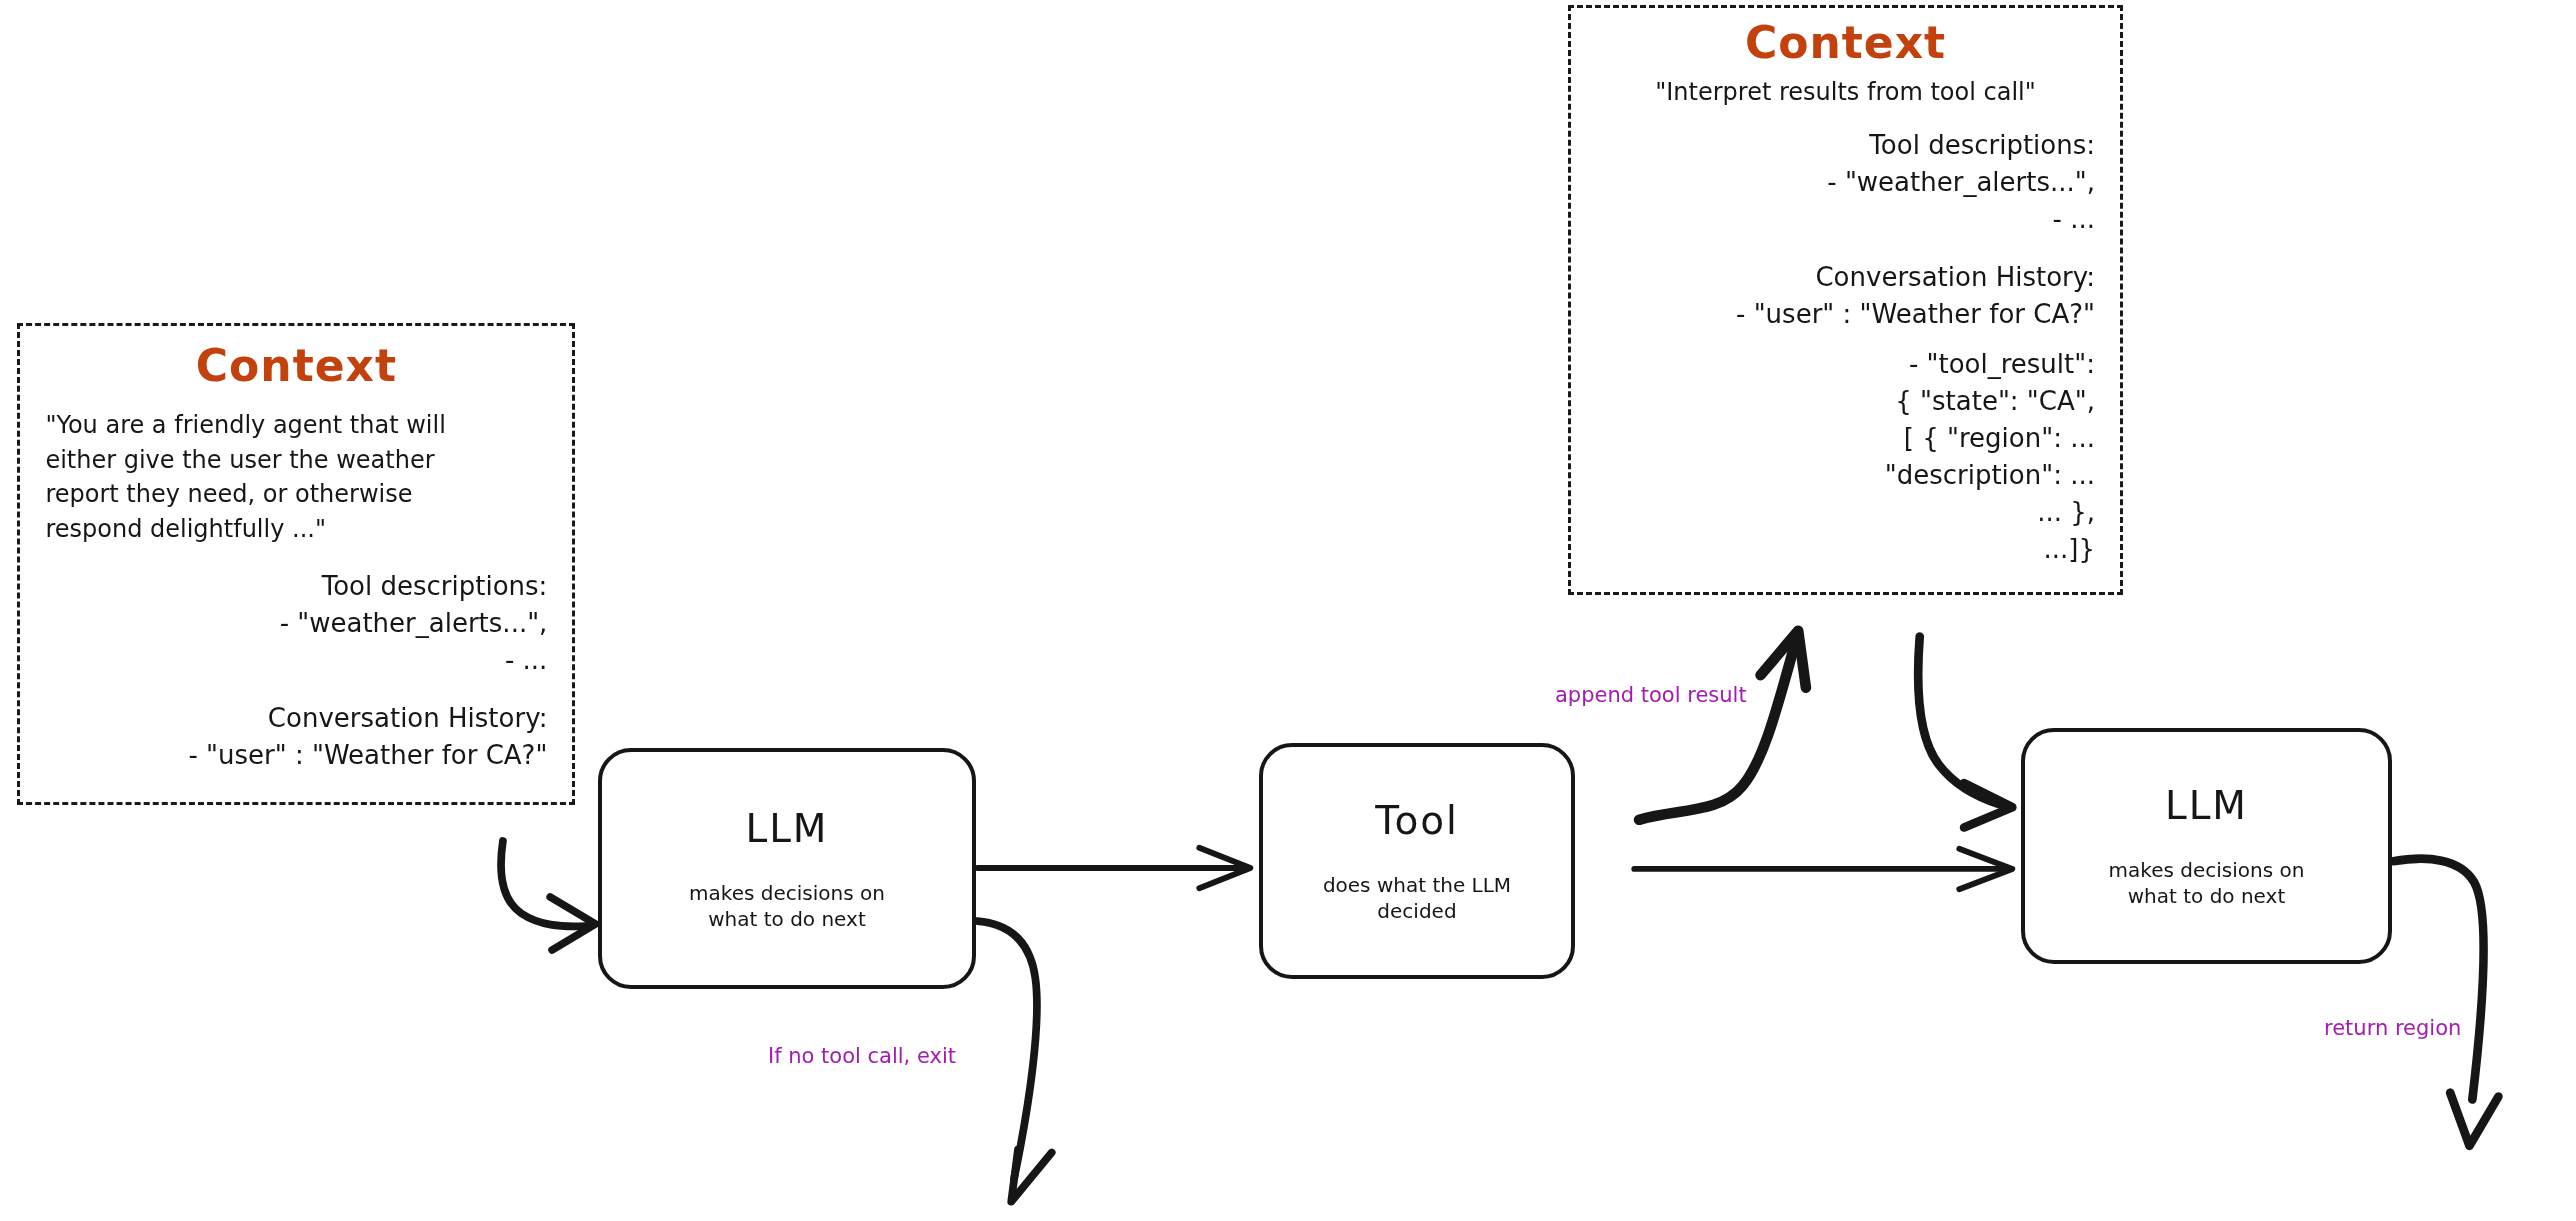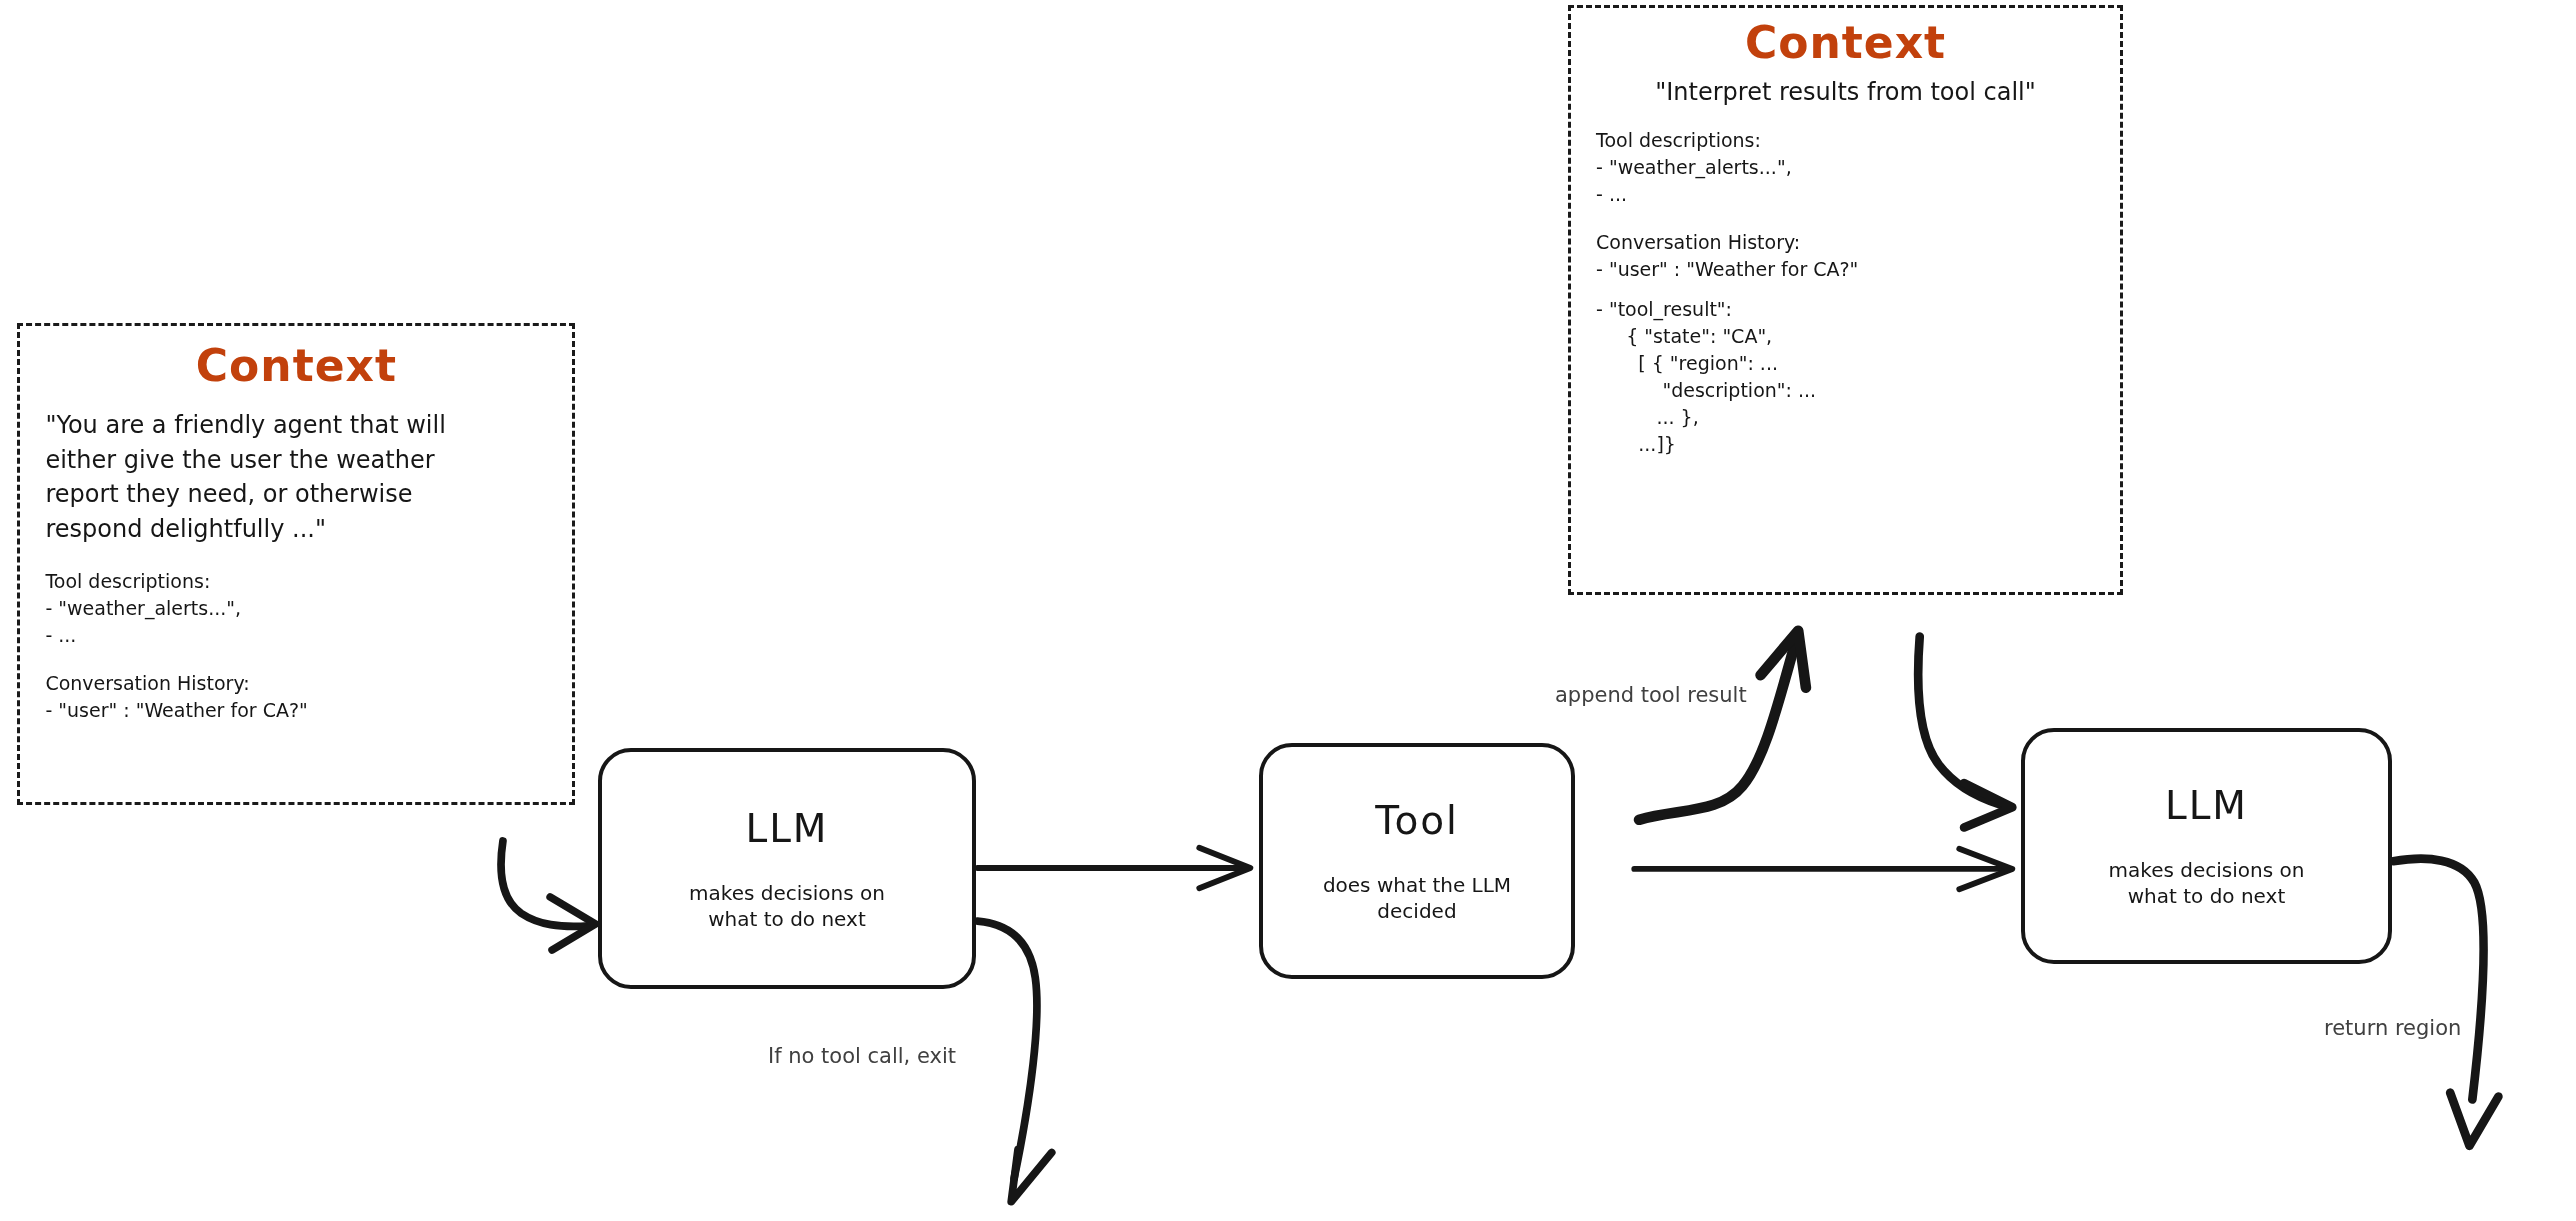--- a/index.html
+++ b/index.html
@@ -52,24 +52,25 @@
   }
   .ctx-para {
     font-size: 24px;
     line-height: 1.45;
     margin: 0;
     white-space: pre-line;
   }
   .ctx-gap { height: 21px; }
   .ctx-gap-sm { height: 13.5px; }
   .ctx-line {
-    font-size: 19px;
+    font-size: 26px;
     line-height: 1.42;
     margin: 0;
     white-space: pre;
+    text-align: right;
   }
   #context-left .ctx-body { padding-top: 17.4px; }
   #context-right .ctx-body { padding-top: 9.6px; }
   #context-right .ctx-center {
     text-align: center;
     font-size: 24px;
     margin: 0;
   }
 
   
@@ -97,21 +98,21 @@
     text-align: center;
     white-space: pre-line;
   }
   #node-llm-1  { left: 598px;  top: 748px; width: 378px; height: 241px; }
   #node-tool   { left: 1259px; top: 743px; width: 316px; height: 236px; }
   #node-llm-2  { left: 2021px; top: 728px; width: 371px; height: 236px; }
 
   
   .edge-label {
     position: absolute;
-    color: #404040;
+    color: #a21caf;
     font-family: "DejaVu Sans", sans-serif;
     font-size: 21px;
     white-space: nowrap;
   }
   #label-no-tool-call { left: 768px;  top: 1044px; }
   #label-append       { left: 1555px; top: 683px; }
   #label-return       { left: 2324px; top: 1016px; }
 </style>
 </head>
 <body>

